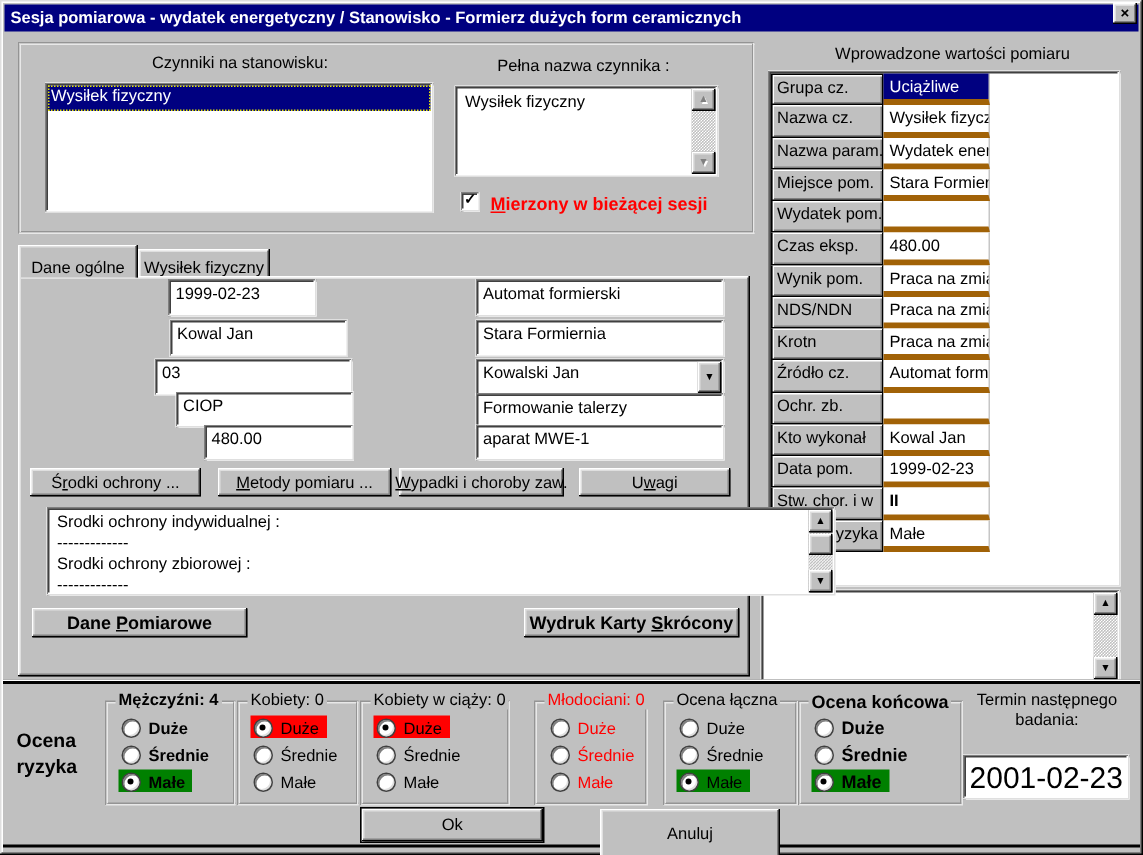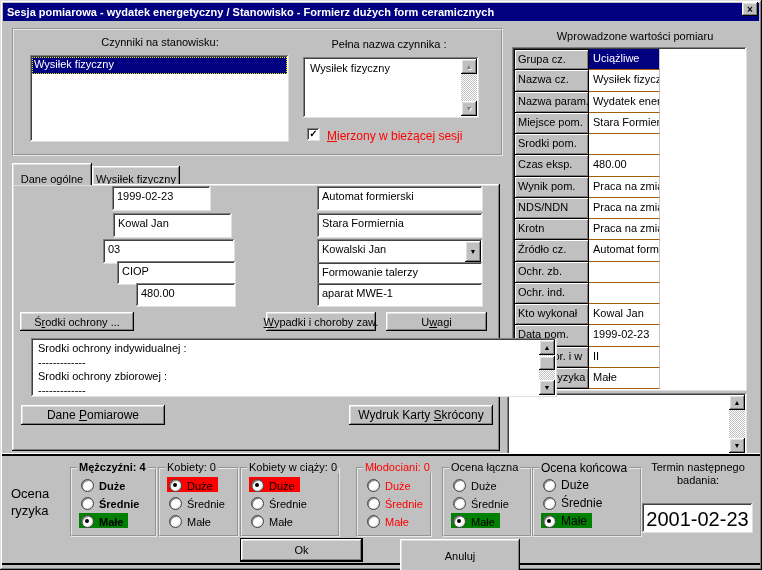--- a/index.html
+++ b/index.html
@@ -40,30 +40,30 @@
        font-size:10px;font-weight:bold;line-height:12px;text-align:center;}
   .radio{position:relative;width:11px;height:11px;border:1px solid #404040;border-radius:50%;background:#fff;
          box-shadow:inset 1px 1px 0 #808080,inset -1px -1px 0 #dfdfdf;flex:0 0 auto;}
   .radio.checked::after{content:"";position:absolute;left:3px;top:3px;width:4px;height:4px;border-radius:50%;background:#000;}
   .opt{position:absolute;left:7px;height:15px;display:flex;align-items:flex-end;gap:5px;padding:0 5px 0 2px;}
   .opt.sel-green{background:#008000;}
   .opt.sel-red{background:#ff0000;}
   .rgroup{position:absolute;top:467px;height:66px;border:2px groove #e8e8e8;}
   .rtitle{position:absolute;top:-8px;left:5px;background:#c0c0c0;padding:0 2px;white-space:nowrap;}
   .red{color:#ff0000;}
-  .b{font-weight:normal;}
+  .b{font-weight:bold;}
   
   #vpanel{left:512px;top:47px;width:235px;height:344px;}
   #tgrid{position:absolute;left:2px;top:2px;display:flex;flex-direction:column;}
   .trow{display:flex;height:21.25px;flex:0 0 auto;}
   .tl{flex:0 0 70px;background:#c0c0c0;border:1px solid #000;border-top:none;
       box-shadow:inset 1px 1px 0 #fff,inset -1px -1px 0 #808080;
       padding:3px 0 0 3px;white-space:nowrap;overflow:hidden;}
   .trow:first-child .tl{border-top:1px solid #000;}
-  .tv{flex:0 0 66px;background:#fff;border-right:1px solid #c6c6c6;border-bottom:1px solid #a16207;
+  .tv{flex:0 0 66px;background:#fff;border-right:1px solid #c6c6c6;border-bottom:4px solid #a16207;
       padding:3px 0 0 4px;white-space:nowrap;overflow:hidden;}
   .tv.sel{background:#000080;color:#fff;}
   
   .divider{position:absolute;left:2px;right:2px;height:2px;background:#000;}
   .combo-btn{position:absolute;right:2px;top:2px;bottom:2px;width:16px;font-size:7px;}
   u{text-decoration:underline;}
 </style>
 </head>
 <body>
 
@@ -127,20 +127,23 @@
       </div>
   </div>
   <div class="lbl" style="left:217px;top:267px;width:94px;">Opis czynności</div>
   <div class="edit" style="left:317px;top:262px;width:161px;height:20px;z-index:2;">Formowanie talerzy</div>
   <div class="lbl" style="left:217px;top:288px;width:94px;">Aparatura</div>
   <div class="edit" style="left:317px;top:283px;width:161px;height:20px;z-index:2;">aparat MWE-1</div>
 
   <div class="btn abs" style="left:20px;top:312px;width:114px;height:19px;z-index:2;">
     <span><span>Ś</span><u>r</u><span>odki ochrony ...</span></span>
   </div>
+  <div class="btn abs" style="left:145px;top:312px;width:116px;height:19px;z-index:2;">
+    <span><span></span><u>M</u><span>etody pomiaru ...</span></span>
+  </div>
   <div class="btn abs" style="left:266px;top:312px;width:110px;height:19px;z-index:2;">
     <span><span></span><u>W</u><span>ypadki i choroby zaw.</span></span>
   </div>
   <div class="btn abs" style="left:386px;top:312px;width:101px;height:19px;z-index:2;">
     <span><span>U</span><u>w</u><span>agi</span></span>
   </div>
 
   <div class="abs sunken" style="left:31px;top:338px;width:526px;height:59px;z-index:2;">
     <div class="memo" style="position:absolute;left:2px;top:1px;right:20px;bottom:2px;">Srodki ochrony indywidualnej :
 -------------
@@ -177,21 +180,21 @@
         </div>
       <div class="trow">
           <div class="tl">Nazwa param.</div>
           <div class="tv">Wydatek energetyczny</div>
         </div>
       <div class="trow">
           <div class="tl">Miejsce pom.</div>
           <div class="tv">Stara Formiernia</div>
         </div>
       <div class="trow">
-          <div class="tl">Srodki pom.</div>
+          <div class="tl">Wydatek pom.</div>
           <div class="tv"></div>
         </div>
       <div class="trow">
           <div class="tl">Czas eksp.</div>
           <div class="tv">480.00</div>
         </div>
       <div class="trow">
           <div class="tl">Wynik pom.</div>
           <div class="tv">Praca na zmianę</div>
         </div>
@@ -202,24 +205,20 @@
       <div class="trow">
           <div class="tl">Krotn</div>
           <div class="tv">Praca na zmianę</div>
         </div>
       <div class="trow">
           <div class="tl">Źródło cz.</div>
           <div class="tv">Automat formierski</div>
         </div>
       <div class="trow">
           <div class="tl">Ochr. zb.</div>
-          <div class="tv"></div>
-        </div>
-      <div class="trow">
-          <div class="tl">Ochr. ind.</div>
           <div class="tv"></div>
         </div>
       <div class="trow">
           <div class="tl">Kto wykonał</div>
           <div class="tv">Kowal Jan</div>
         </div>
       <div class="trow">
           <div class="tl">Data pom.</div>
           <div class="tv">1999-02-23</div>
         </div>

